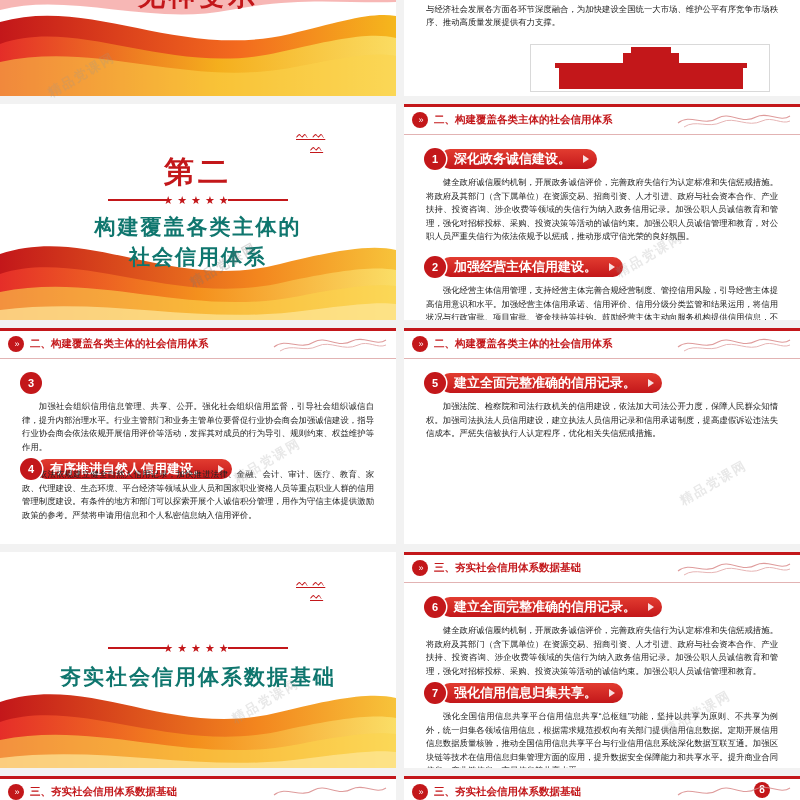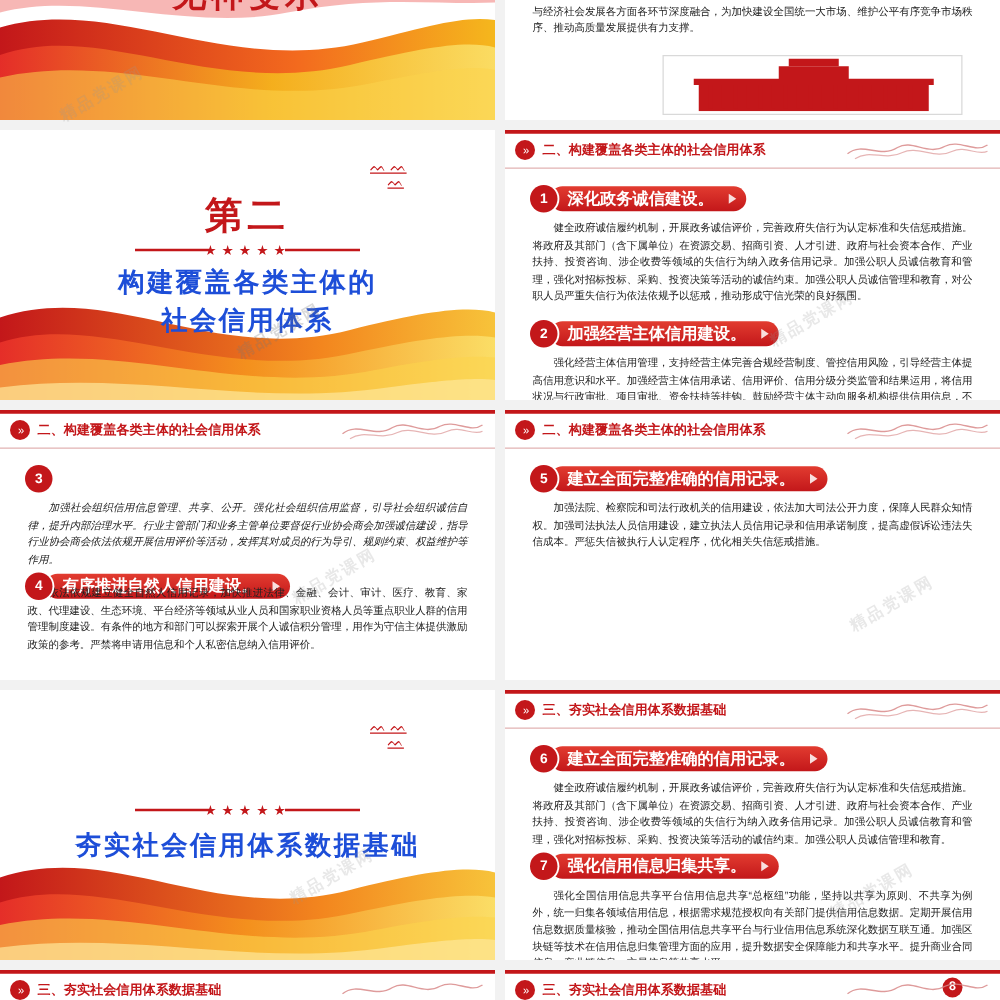--- a/index.html
+++ b/index.html
@@ -90,21 +90,21 @@
   }
   .sec-stars {
     position: absolute; width: 100%; text-align: center;
     color: #c3171a; font-size: 11px; letter-spacing: 4px;
   }
   .sec-rule {
     position: absolute; height: 2px; background: #c3171a;
   }
   .sec-title {
     position: absolute; width: 100%; text-align: center;
-    color: #1d4ed8; font-weight: bold; font-size: 21px;
+    color: #0f766e; font-weight: bold; font-size: 21px;
     letter-spacing: 2px; line-height: 1.45;
   }
   .birds { position: absolute; color: #c3171a; text-decoration: underline; }
   
   .wm {
     position: absolute;
     color: rgba(120,120,120,.28);
     font-size: 13px;
     letter-spacing: 2px;
     transform: rotate(-30deg);
@@ -233,21 +233,21 @@
     <div class="hdr-title">二、构建覆盖各类主体的社会信用体系</div>
     <svg class="hdr-orn" viewBox="0 0 120 20">
       <path d="M4,14 C16,4 30,18 44,9 C56,2 68,16 82,8 C94,2 106,14 116,7" stroke="#d98a8a" fill="none" stroke-width="1.1"></path>
       <path d="M10,18 C22,10 34,20 48,13 C60,7 74,19 88,12 C98,7 108,16 116,12" stroke="#e2a8a8" fill="none" stroke-width="1"></path>
     </svg>
     <div class="sep"></div>
 
     <div class="pill" style="top:44px;">
       <div class="pill-num">3</div>
     </div>
-    <div class="para" style="left:22px;top:72px;width:352px;font-style:italic;">加强社会组织信用信息管理、共享、公开。强化社会组织信用监督，引导社会组织诚信自律，提升内部治理水平。行业主管部门和业务主管单位要督促行业协会商会加强诚信建设，指导行业协会商会依法依规开展信用评价等活动，发挥其对成员的行为导引、规则约束、权益维护等作用。</div>
+    <div class="para" style="left:22px;top:72px;width:352px;">加强社会组织信用信息管理、共享、公开。强化社会组织信用监督，引导社会组织诚信自律，提升内部治理水平。行业主管部门和业务主管单位要督促行业协会商会加强诚信建设，指导行业协会商会依法依规开展信用评价等活动，发挥其对成员的行为导引、规则约束、权益维护等作用。</div>
 
     <div class="pill" style="top:130px;">
       <div class="pill-num">4</div>
       <div class="pill-bar">有序推进自然人信用建设。</div>
     </div>
     <div class="para" style="left:22px;top:140px;width:352px;">依法依规建立健全自然人信用记录，加快推进法律、金融、会计、审计、医疗、教育、家政、代理建设、生态环境、平台经济等领域从业人员和国家职业资格人员等重点职业人群的信用管理制度建设。有条件的地方和部门可以探索开展个人诚信积分管理，用作为守信主体提供激励政策的参考。严禁将申请用信息和个人私密信息纳入信用评价。</div>
   </div>
 
   <div class="slide" style="left:404px;top:328px;width:396px;height:216px;">
     <div class="hdr"></div>

